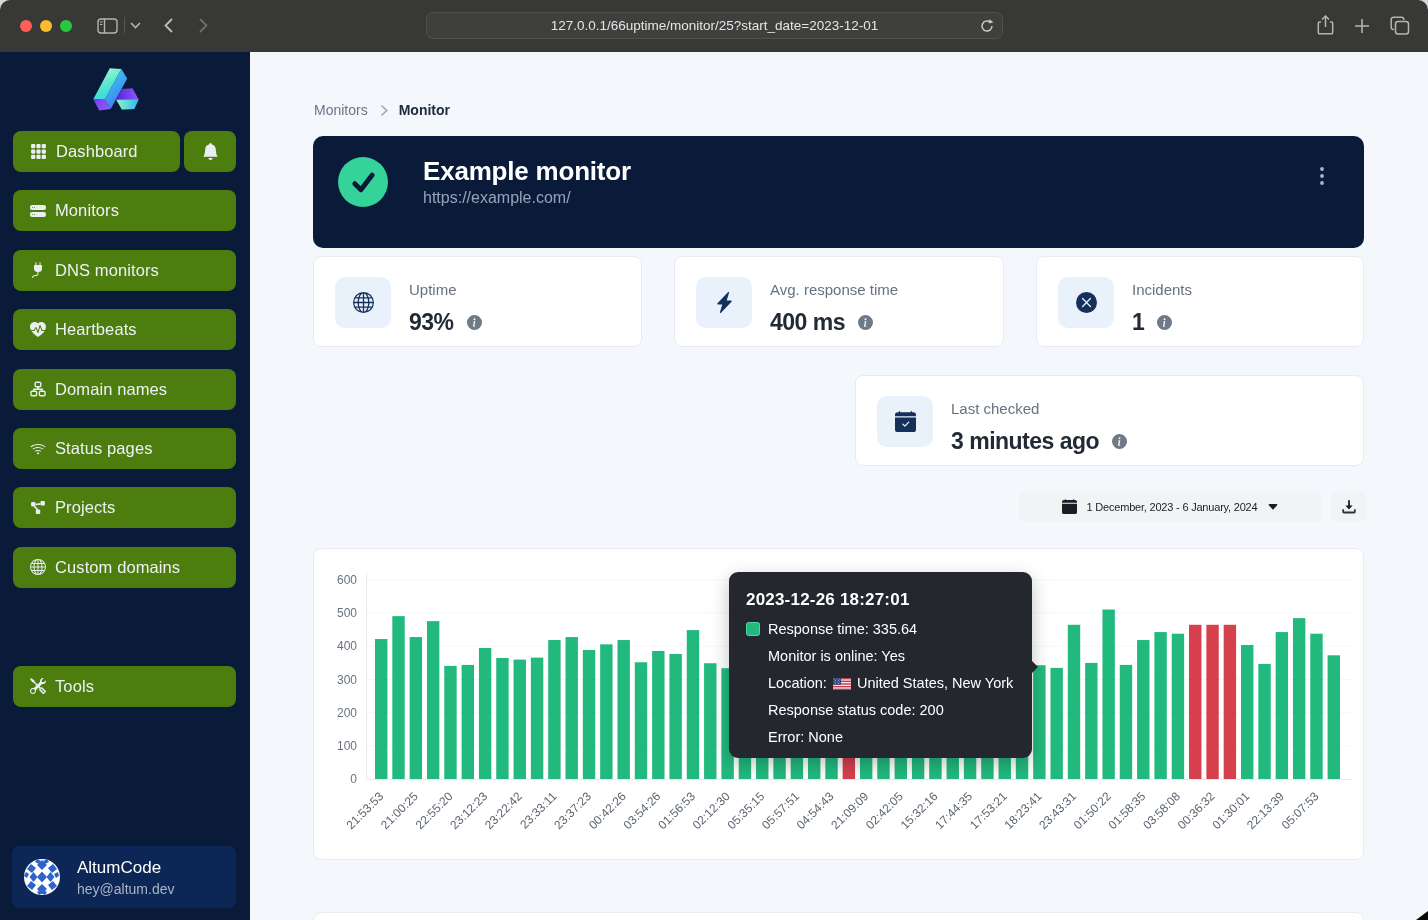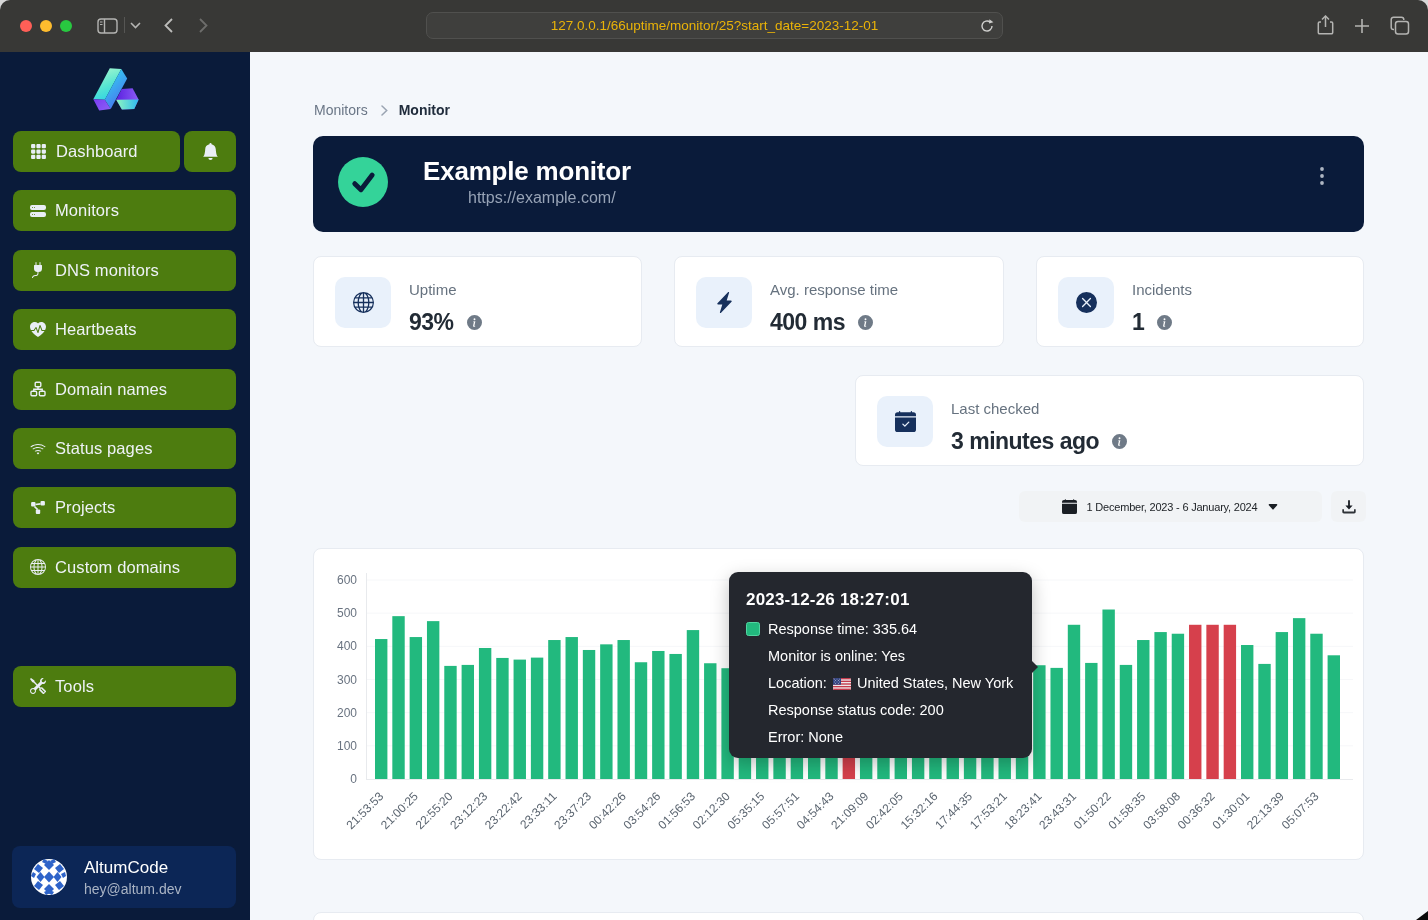--- a/index.html
+++ b/index.html
@@ -1,37 +1,37 @@
 <!DOCTYPE html>
 <html><head><meta charset="utf-8">
 <style>
 * { margin:0; padding:0; box-sizing:border-box; }
 html,body { width:1428px; height:920px; overflow:hidden; background:#d7d7d7;
   font-family:"Liberation Sans", sans-serif; -webkit-font-smoothing:antialiased; }
 .win { position:absolute; inset:0; border-radius:10px 10px 0 0; overflow:hidden; }
 .chrome { position:absolute; left:0; top:0; width:1428px; height:52px; background:#383836; }
 .dot { position:absolute; top:20px; width:12px; height:12px; border-radius:50%; }
 .urlbar { position:absolute; left:426px; top:12px; width:577px; height:27px; background:#3f3f3d; border:1px solid #50504e;
-  border-radius:7px; color:#eab308; font-size:13.5px; line-height:25px; text-align:center; }
+  border-radius:7px; color:#e5e5e5; font-size:13.5px; line-height:25px; text-align:center; }
 .cicon { position:absolute; top:16px; }
 .app { position:absolute; left:0; top:52px; width:1428px; height:868px; background:#f4f7fb; }
 .sidebar { position:absolute; left:0; top:0; width:250px; height:868px; background:#0a1b3a; }
 .mi { position:absolute; left:13px; width:223px; height:41px; background:#4d7c0f; border-radius:8px;
   display:flex; align-items:center; gap:9px; padding-left:17px; color:#eef2f7; font-size:16.5px; }
 .mi span { letter-spacing:0.1px; }
 .bellbtn { padding-left:0; }
 .foot { position:absolute; left:12px; top:794px; width:224px; height:62px; background:#0c2656;
-  border-radius:8px; display:flex; align-items:center; padding-left:19px; gap:17px; }
+  border-radius:8px; display:flex; align-items:center; padding-left:12px; gap:17px; }
 .main { position:absolute; left:250px; top:0; width:1178px; height:868px; }
 .crumbs { position:absolute; left:64px; top:50px; font-size:14px; color:#6a7686; display:flex; align-items:center; }
 .crumbs b { color:#202c3c; font-weight:700; }
-.hdr { position:absolute; left:63px; top:84px; width:1051px; height:96px; background:#0a1b3a; border-radius:10px; }
+.hdr { position:absolute; left:63px; top:84px; width:1051px; height:112px; background:#0a1b3a; border-radius:10px; }
 .hcirc { position:absolute; left:25px; top:21px; width:50px; height:50px; border-radius:50%; background:#34d399; }
 .htitle { position:absolute; left:110px; top:20px; color:#fff; font-size:26px; font-weight:700; letter-spacing:-0.2px; }
-.hsub { position:absolute; left:110px; top:53px; color:#97a3b6; font-size:16px;margin-left:45px; }
+.hsub { position:absolute; left:110px; top:53px; color:#97a3b6; font-size:16px; }
 .kebab { position:absolute; right:40px; top:31px; }
 .card { position:absolute; background:#fff; border:1px solid #e7ebf1; border-radius:8px; }
 .tile { position:absolute; left:21px; top:20px; width:56px; height:51px; background:#e9f1fb; border-radius:10px;
   display:flex; align-items:center; justify-content:center; }
 .slabel { position:absolute; left:95px; top:24px; font-size:15px; color:#66727f; }
 .sval { position:absolute; left:95px; top:52px; font-size:23px; font-weight:700; color:#222b35;
   letter-spacing:-0.5px; display:flex; align-items:center; gap:13px; }
 .datebtn { position:absolute; left:769px; top:439px; width:303px; height:31px; background:#f1f3f5; border-radius:6px;
   color:#212529; font-size:11px; letter-spacing:-0.2px; display:flex; align-items:center; justify-content:center; gap:10px; }
 .dlbtn { position:absolute; left:1081px; top:439px; width:35px; height:31px; background:#f1f3f5; border-radius:6px;

